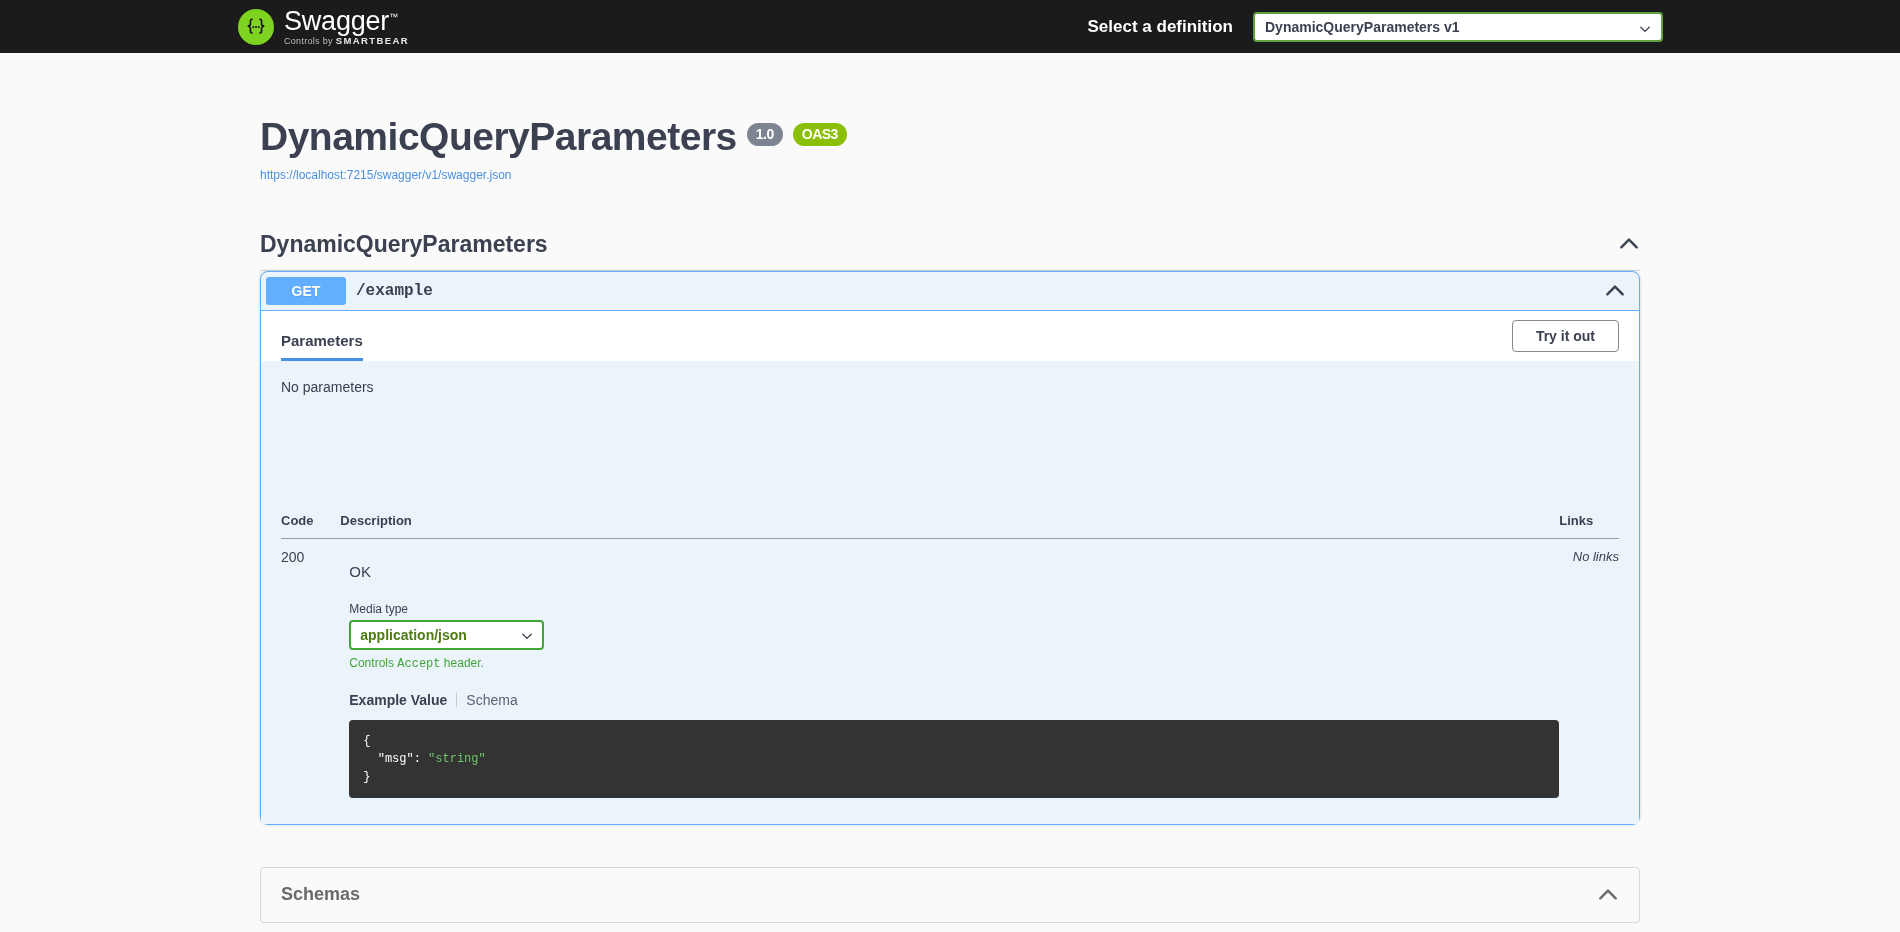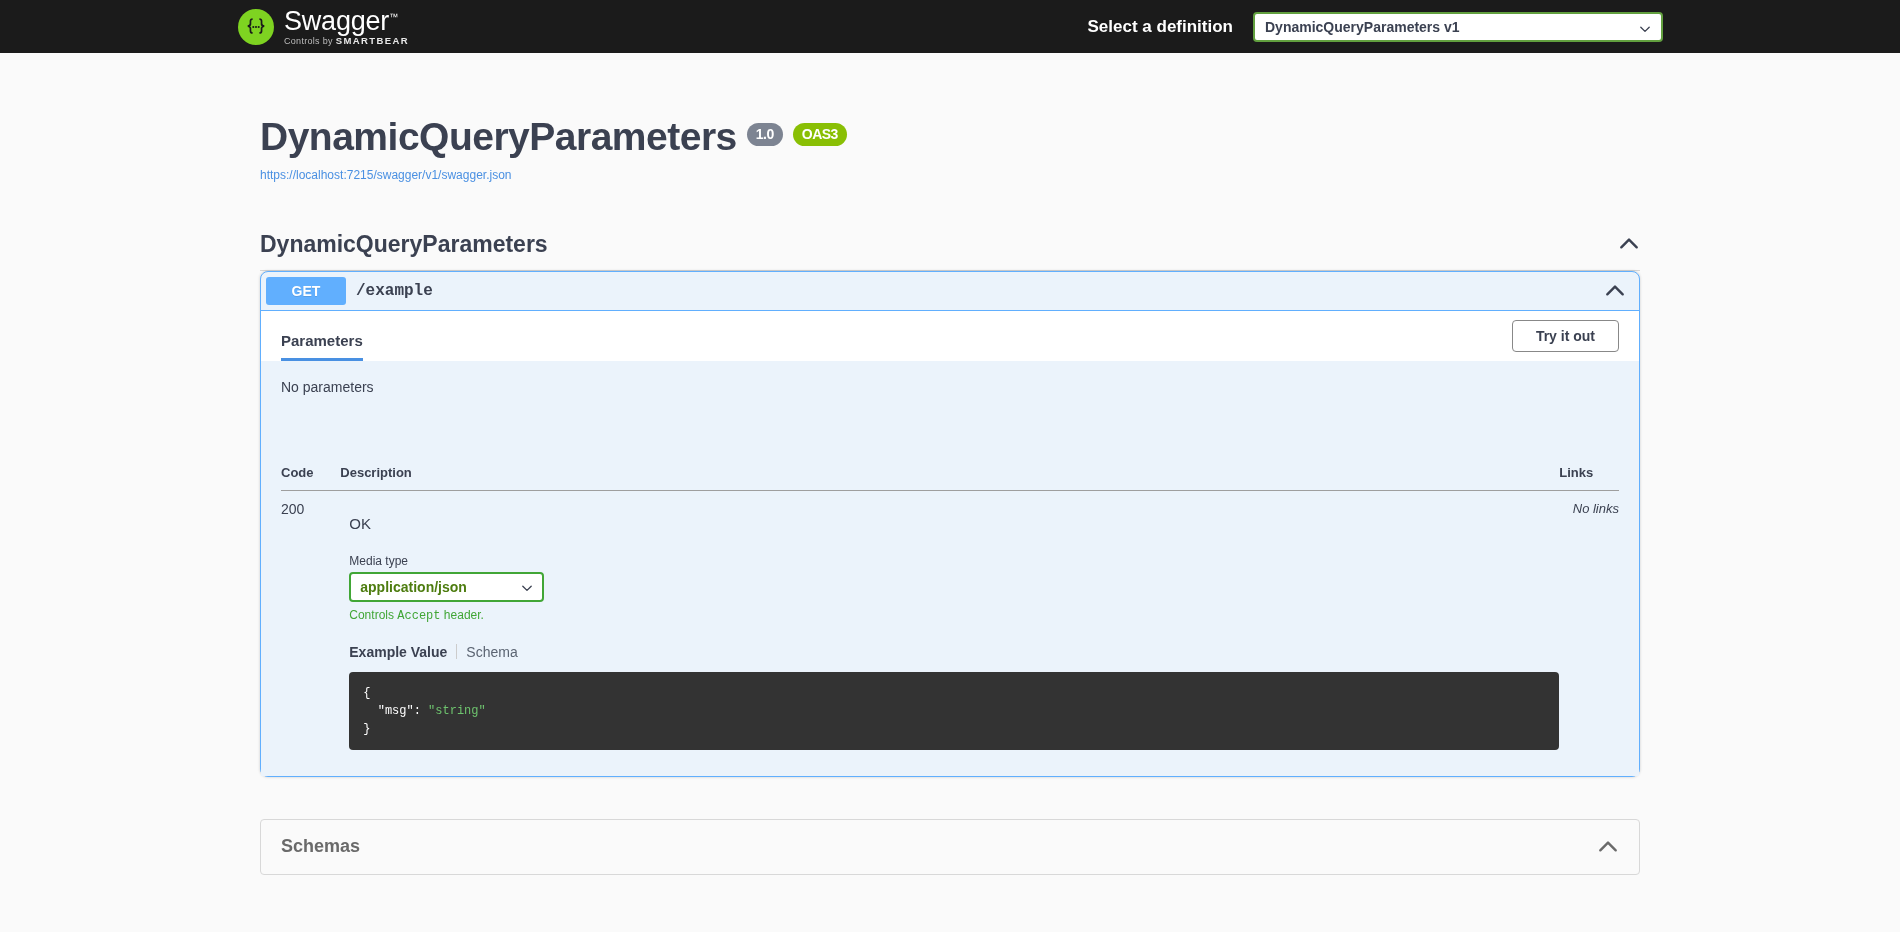--- a/index.html
+++ b/index.html
@@ -190,20 +190,21 @@
 
   .responses-body {
     background: #ebf3fb;
     padding: 20px 20px 26px 20px;
   }
   table.resp-table {
     width: 100%;
     border-collapse: collapse;
     font-size: 14px;
     color: #3b4151;
+    margin-top: 48px;
   }
   table.resp-table thead th {
     text-align: left;
     font-weight: 700;
     font-size: 13px;
     color: #3b4151;
     padding: 0 0 10px 0;
     border-bottom: 1px solid #9e9e9e;
   }
   th.col-code { width: 70px; }

